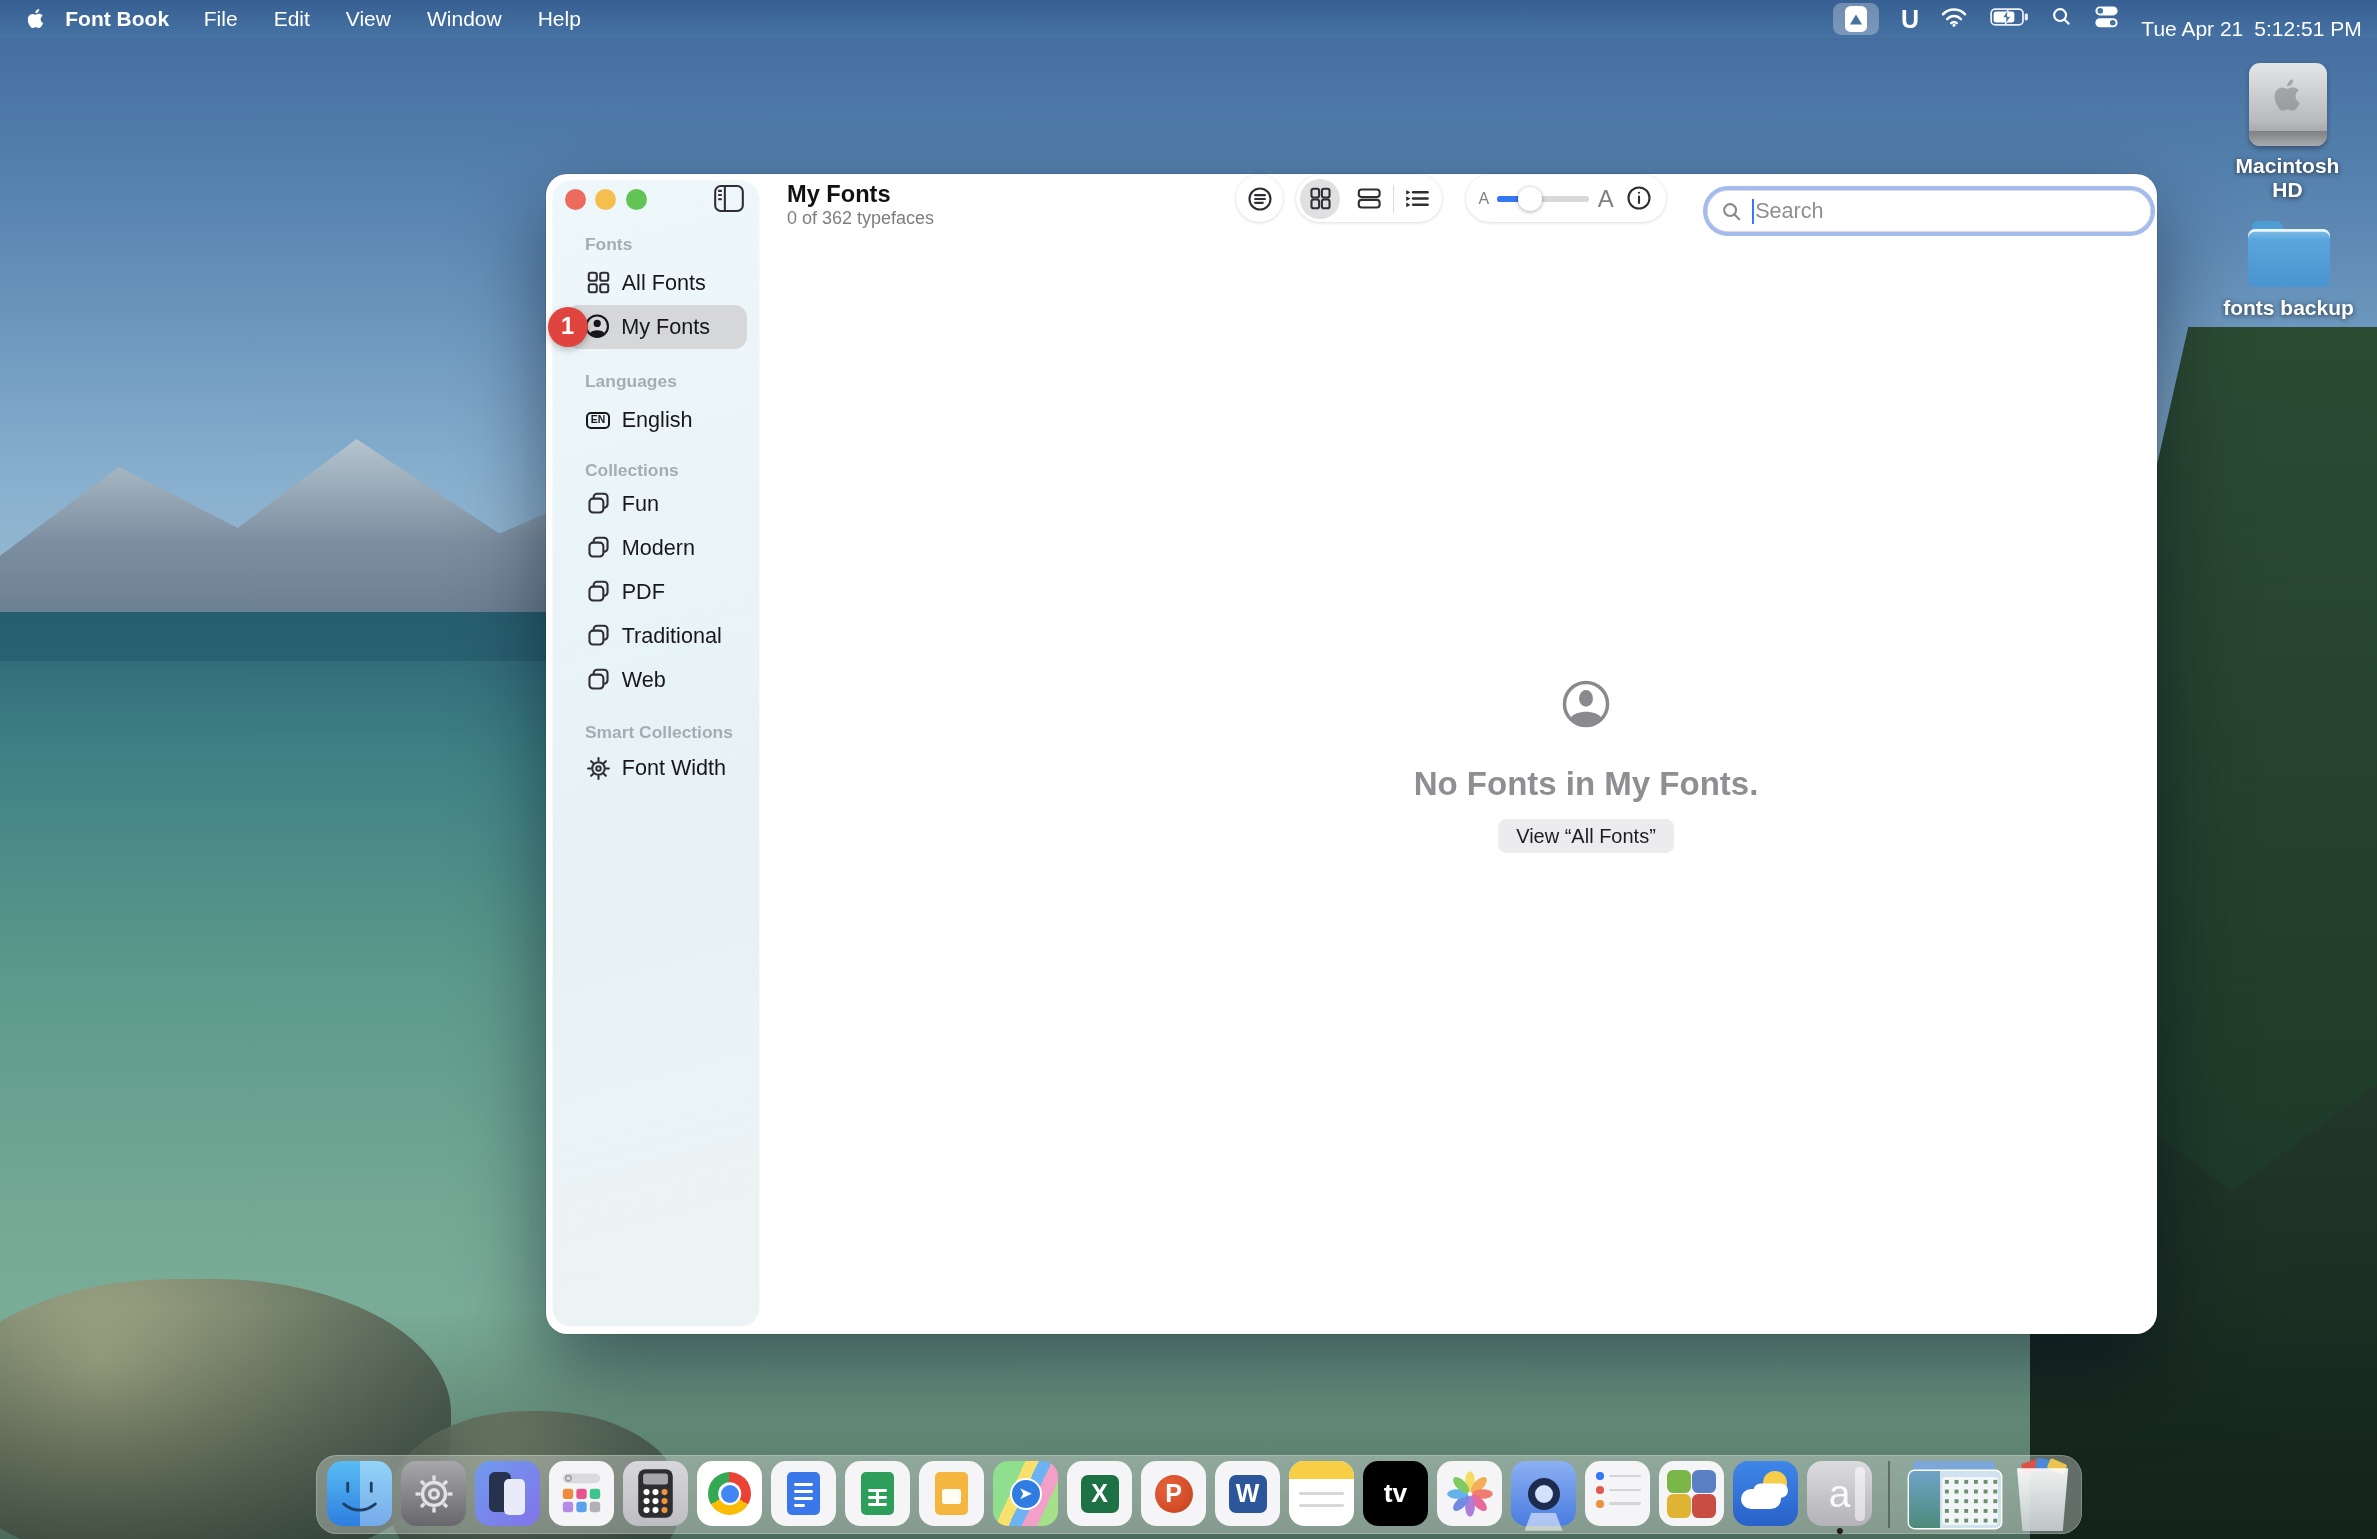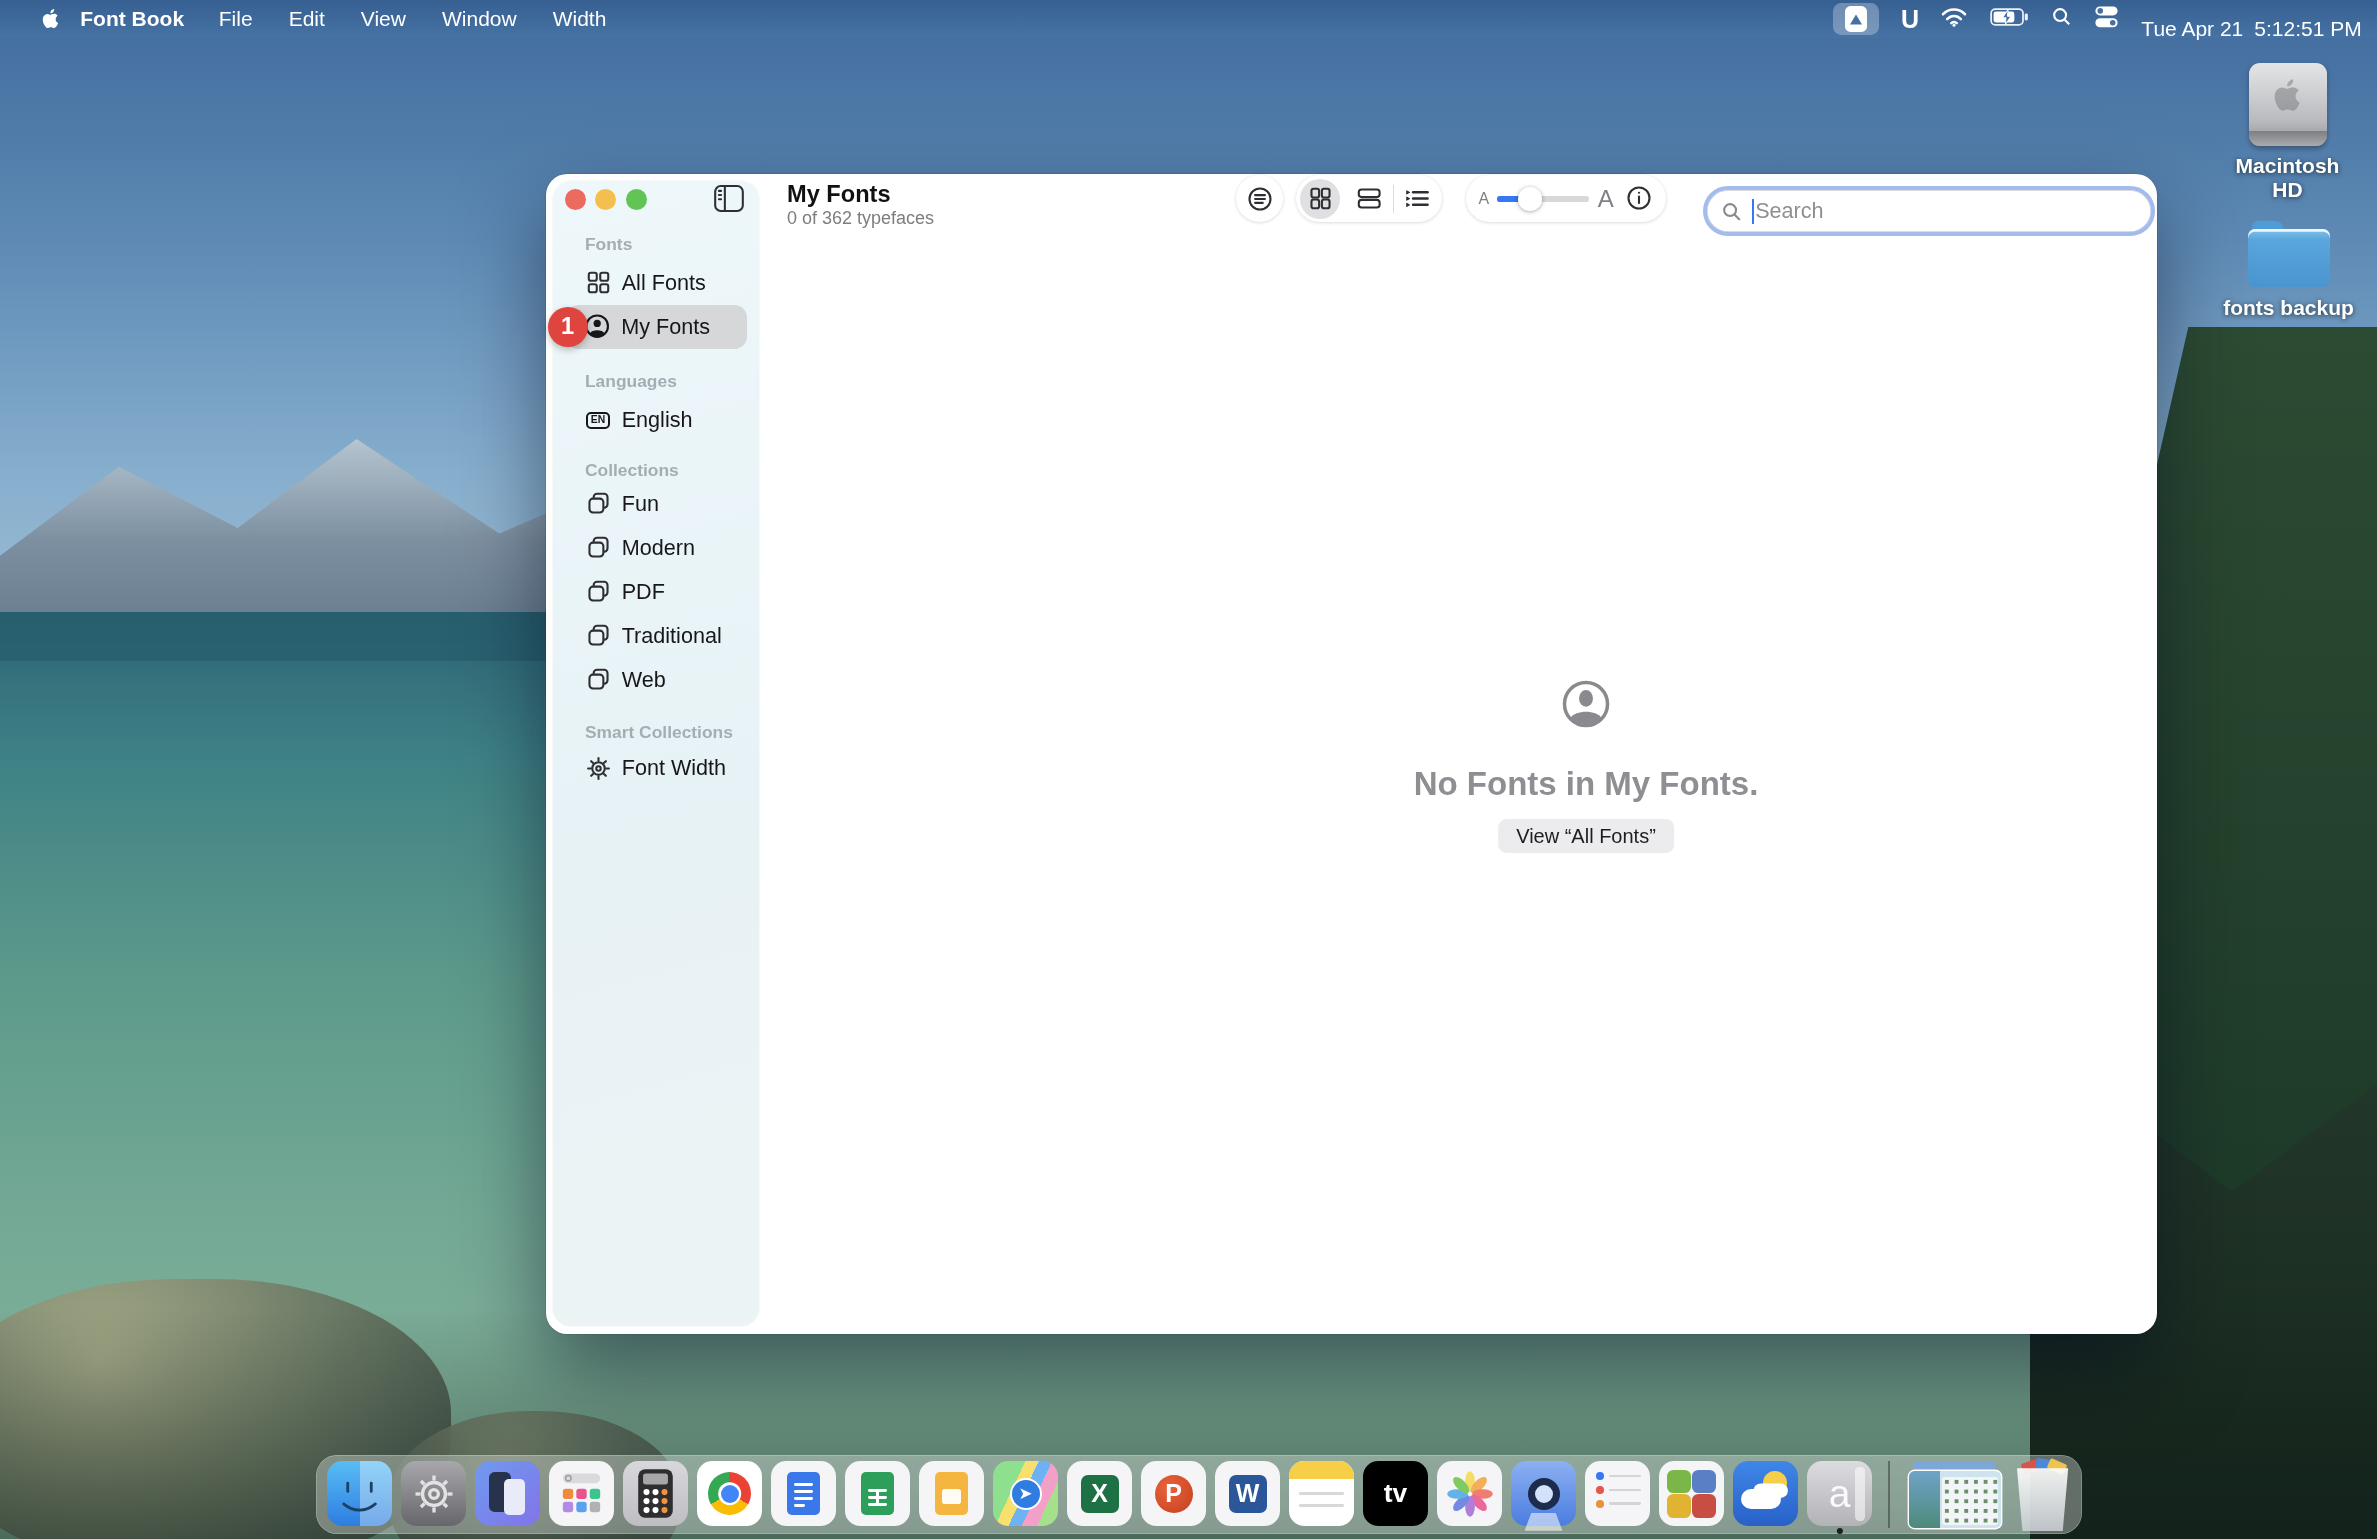--- a/index.html
+++ b/index.html
@@ -24,21 +24,21 @@
   .rock1 { position:absolute; left:-63px; top:1279px; width:514px; height:292px; border-radius:46%;
          background:radial-gradient(circle at 32% 28%,#a3a886,#6b7a66 58%,#48584c 100%); }
   .rock2 { position:absolute; left:389px; top:1411px; width:292px; height:181px; border-radius:48%;
          background:radial-gradient(circle at 40% 30%,#8e957b,#5a6a5c 70%); opacity:.9; }
   .bottomshade { position:absolute; left:0; top:1307px; width:100%; height:232px;
          background:linear-gradient(180deg,rgba(15,30,25,0) 0%,rgba(15,30,25,.5) 100%); }
 
   
   #menubar { position:absolute; left:0; top:0; width:100%; height:38px; display:flex; align-items:center;
          background:linear-gradient(180deg,rgba(55,95,145,.92),rgba(70,115,165,.88)); color:#fff; font-size:21px; z-index:50; }
-  .mb-left { display:flex; align-items:center; gap:0; padding-left:37px; }
+  .mb-left { display:flex; align-items:center; gap:0; padding-left:22px; }
   .mb-apple { width:28px; display:flex; justify-content:center; margin-right:15.3px; }
   .mb-app { font-weight:700; margin-right:16.7px; }
   .mb-item { padding:0 18px; font-weight:500; }
   .mb-right { margin-left:auto; display:flex; align-items:center; gap:22px; padding-right:15.3px; }
   .tray-hl { background:rgba(255,255,255,.28); border-radius:8.3px; width:46px; height:32px; display:flex; align-items:center; justify-content:center; }
   .glyph-appbox { width:22px; height:26.4px; background:#fff; border-radius:5.6px; position:relative; }
   .glyph-appbox::after { content:""; position:absolute; left:50%; top:50%; transform:translate(-50%,-46%);
          border-left:6.3px solid transparent; border-right:6.3px solid transparent; border-bottom:10.4px solid #44719f; }
   .tray-u { font-size:25px; font-weight:800; letter-spacing:-0.7px; }
   .clock { display:flex; gap:11px; font-size:21px; font-weight:500; white-space:nowrap;margin-top:19px; }
@@ -188,21 +188,21 @@
     <span class="mb-apple">
       <svg width="22" height="23.6" viewBox="0 0 24 24">
           <path fill="#fff" d="M17.05 12.54c-.03-2.6 2.12-3.85 2.22-3.91-1.21-1.77-3.09-2.01-3.76-2.04-1.6-.16-3.12.94-3.93.94-.81 0-2.06-.92-3.39-.89-1.74.03-3.35 1.01-4.25 2.57-1.81 3.14-.46 7.79 1.3 10.34.86 1.25 1.89 2.65 3.24 2.6 1.3-.05 1.79-.84 3.36-.84 1.57 0 2.01.84 3.38.81 1.4-.02 2.29-1.27 3.15-2.52.99-1.45 1.4-2.85 1.42-2.92-.03-.01-2.72-1.04-2.74-4.14zM14.44 4.53c.72-.87 1.2-2.08 1.07-3.28-1.03.04-2.28.69-3.02 1.55-.66.77-1.24 2-1.09 3.18 1.15.09 2.32-.58 3.04-1.45z"></path>
         </svg>
     </span>
     <span class="mb-app">Font Book</span>
     <span class="mb-item">File</span>
     <span class="mb-item">Edit</span>
     <span class="mb-item">View</span>
     <span class="mb-item">Window</span>
-    <span class="mb-item">Width</span>
+    <span class="mb-item">Help</span>
   </div>
   <div class="mb-right">
     <span class="tray-hl">
         <span class="glyph-appbox"></span>
       </span>
     <span class="tray-u">U</span>
     <span>
       <svg width="28" height="22" viewBox="0 0 40 32" fill="none" stroke="#fff" stroke-width="3.6" stroke-linecap="round">
         <path d="M4 12 C13 3 27 3 36 12"></path>
           <path d="M10 19 C16 13 24 13 30 19"></path>

